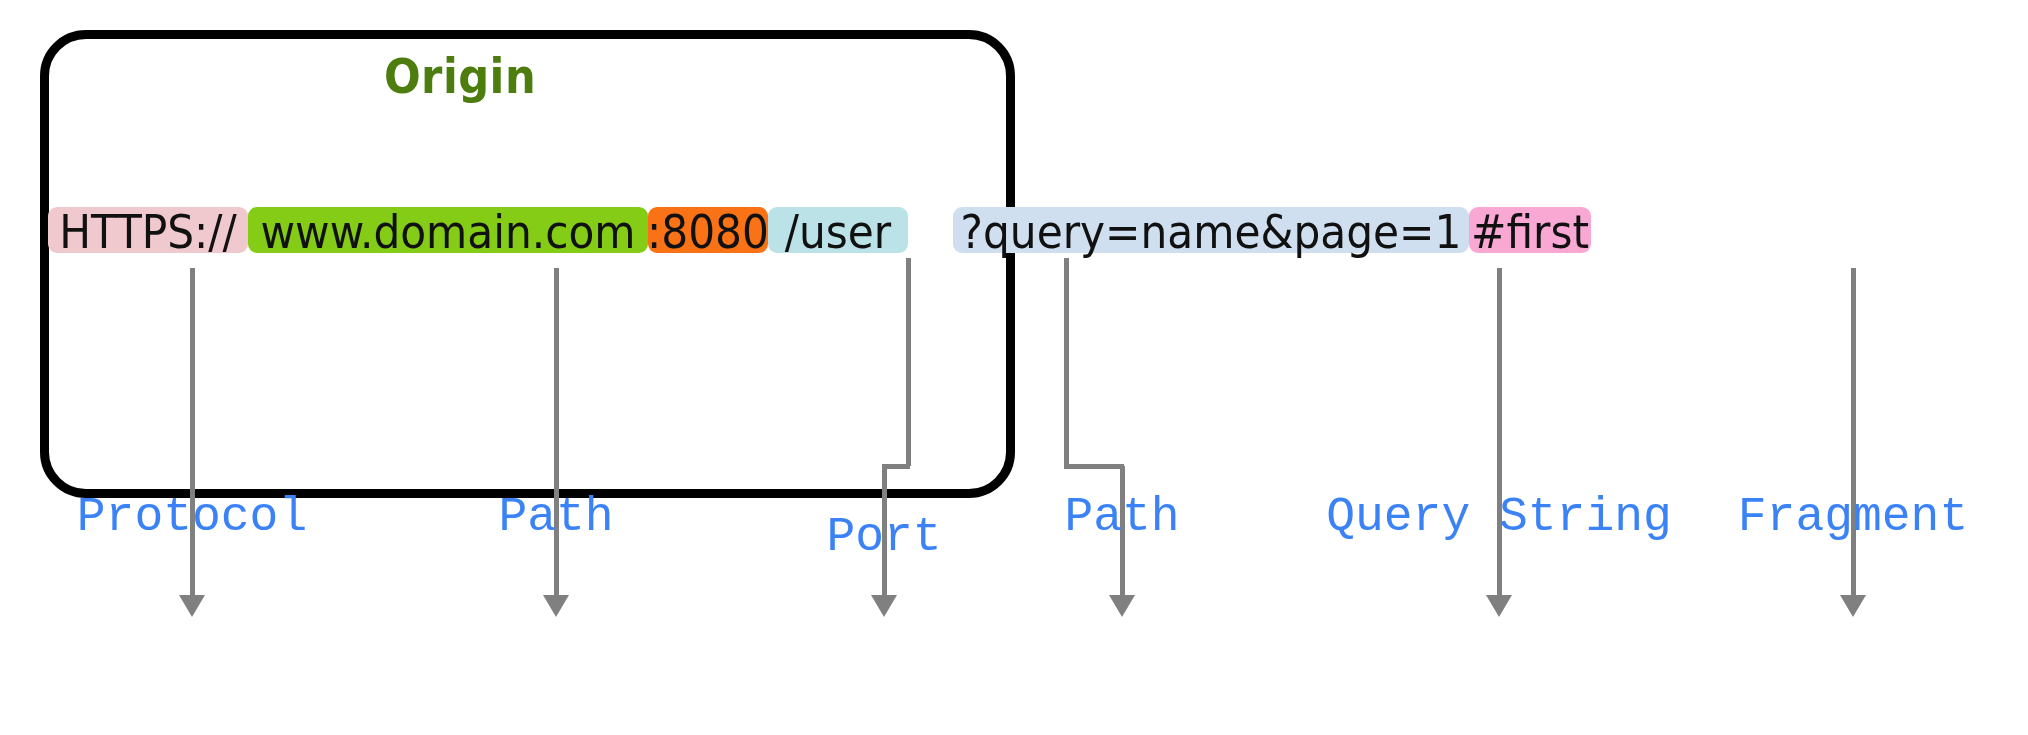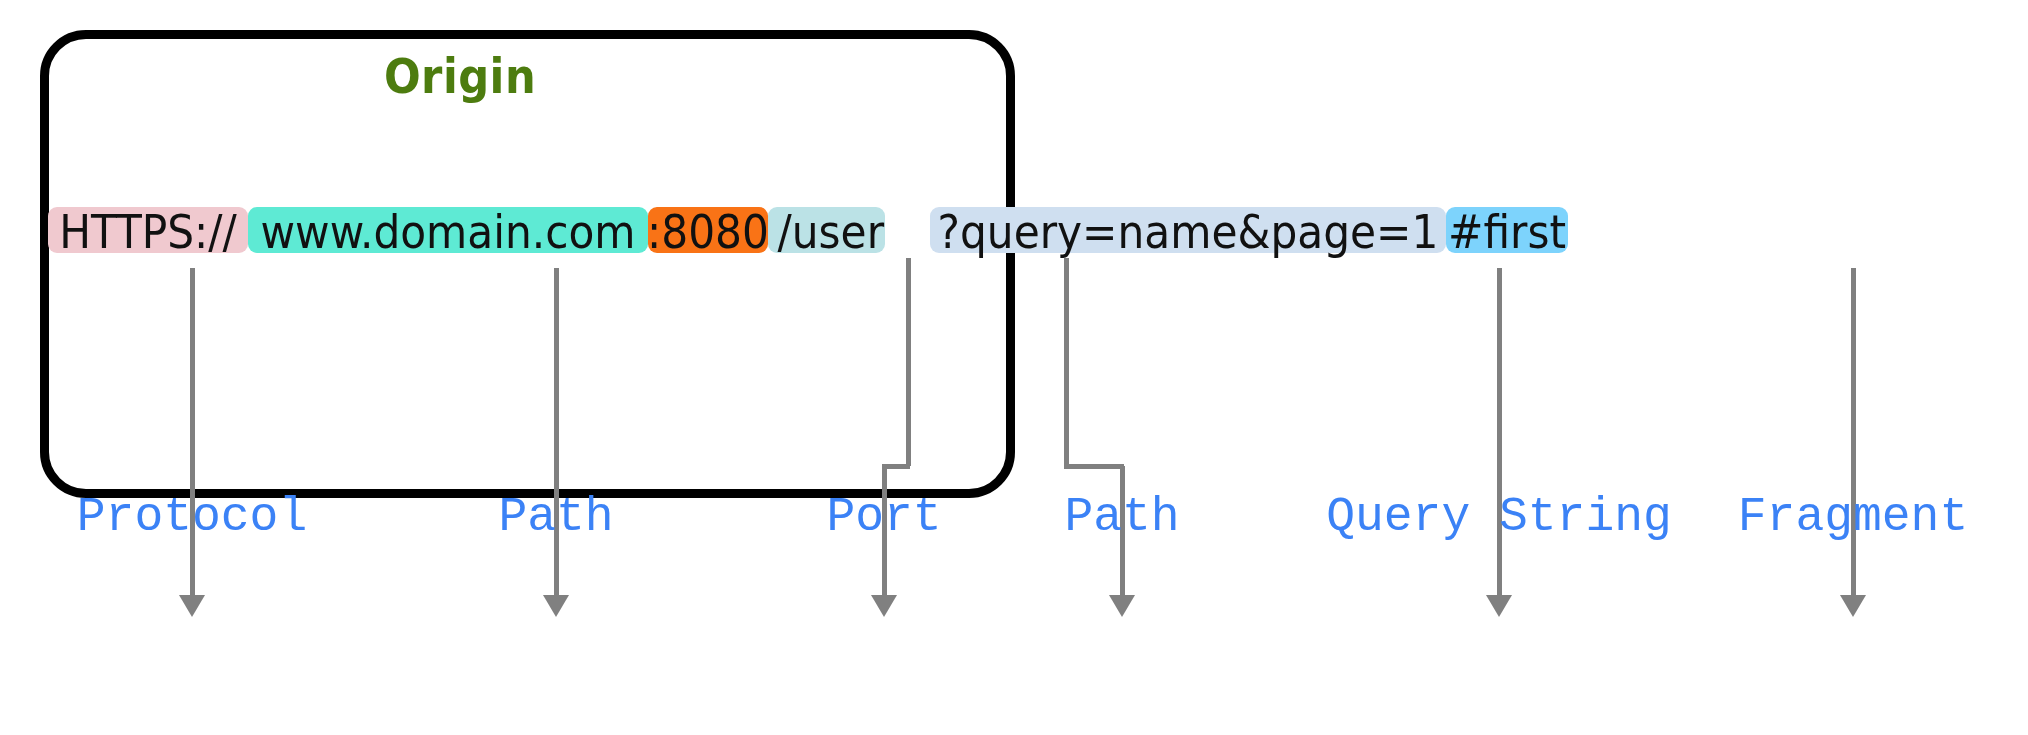--- a/index.html
+++ b/index.html
@@ -91,33 +91,33 @@
 
 <div id="stage">
 
   <div class="origin-box"></div>
   <div class="origin-label">Origin</div>
 
   <div class="url-strip" id="url-strip">
       <div class="seg" style="background: rgb(240, 201, 207); width: 200px;">
         <span class="seg-text">HTTPS://</span>
       </div>
-      <div class="seg" style="background: #5eead4; width: 400px;">
+      <div class="seg" style="background: #84cc16; width: 400px;">
         <span class="seg-text">www.domain.com</span>
       </div>
       <div class="seg" style="background: #f97316; width: 120px;">
         <span class="seg-text">:8080</span>
       </div>
-      <div class="seg" style="background: rgb(187, 226, 230); width: 117px; justify-content: flex-end;">
+      <div class="seg" style="background: rgb(187, 226, 230); width: 140px;">
         <span class="seg-text">/user</span>
       </div>
       <div class="seg" style="background: rgb(207, 223, 240); width: 516px; margin-left: 45px;">
         <span class="seg-text">?query=name&amp;page=1</span>
       </div>
-      <div class="seg" style="background: #7dd3fc; width: 122px;">
+      <div class="seg" style="background: #f9a8d4; width: 122px;">
         <span class="seg-text">#first</span>
       </div>
     </div>
 
   <div id="leaders">
       <div class="lead vline" style="left: 190px; top: 268px; height: 327px;"></div>
       <div class="arrow" style="left: 179px; top: 595px;"></div>
       <div class="lead vline" style="left: 554px; top: 268px; height: 327px;"></div>
       <div class="arrow" style="left: 543px; top: 595px;"></div>
       <div class="lead vline" style="left: 906px; top: 258px; height: 208px;"></div>
@@ -130,19 +130,19 @@
       <div class="arrow" style="left: 1109px; top: 595px;"></div>
       <div class="lead vline" style="left: 1497px; top: 268px; height: 327px;"></div>
       <div class="arrow" style="left: 1486px; top: 595px;"></div>
       <div class="lead vline" style="left: 1851px; top: 268px; height: 327px;"></div>
       <div class="arrow" style="left: 1840px; top: 595px;"></div>
     </div>
 
   <div id="labels">
       <div class="blabel" style="left: 192px;">Protocol</div>
       <div class="blabel" style="left: 556px;">Path</div>
-      <div class="blabel" style="left: 884px;">Port</div>
+      <div class="blabel" style="left: 884px; margin-top: 20px;">Port</div>
       <div class="blabel" style="left: 1122px;">Path</div>
       <div class="blabel" style="left: 1499px;">Query String</div>
       <div class="blabel" style="left: 1853px;">Fragment</div>
     </div>
 
 </div>
 
 </body></html>

